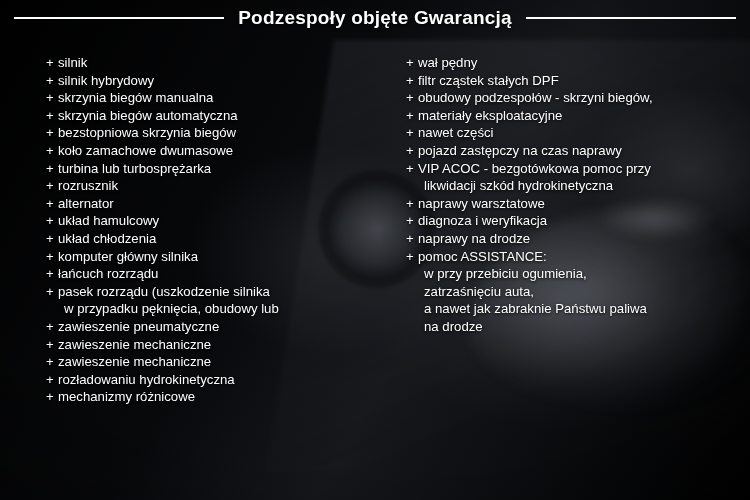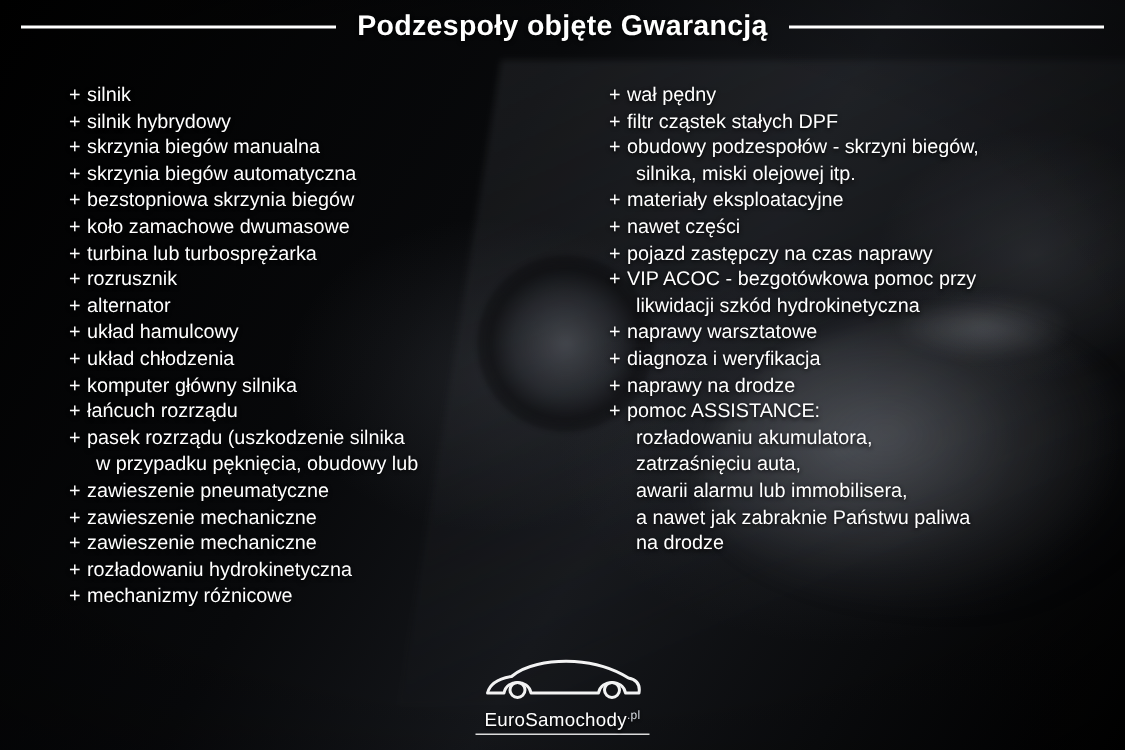--- a/index.html
+++ b/index.html
@@ -217,45 +217,34 @@
       <div class="item"><span class="plus">+</span><span class="item-text">zawieszenie mechaniczne</span></div>
       <div class="item"><span class="plus">+</span><span class="item-text">rozładowaniu hydrokinetyczna</span></div>
       <div class="item"><span class="plus">+</span><span class="item-text">mechanizmy różnicowe</span></div>
     </div>
 
     <div class="col col-right">
       <div class="item"><span class="plus">+</span><span class="item-text">wał pędny</span></div>
       <div class="item"><span class="plus">+</span><span class="item-text">filtr cząstek stałych DPF</span></div>
 
       <div class="item"><span class="plus">+</span><span class="item-text">obudowy podzespołów - skrzyni biegów,</span></div>
-      <div class="cont indent-2">silnika, miski olejowej itp.</div>
 
       <div class="item"><span class="plus">+</span><span class="item-text">materiały eksploatacyjne</span></div>
       <div class="item"><span class="plus">+</span><span class="item-text">nawet części</span></div>
       <div class="item"><span class="plus">+</span><span class="item-text">pojazd zastępczy na czas naprawy</span></div>
 
       <div class="item"><span class="plus">+</span><span class="item-text">VIP ACOC - bezgotówkowa pomoc przy</span></div>
       <div class="cont indent-2">likwidacji szkód hydrokinetyczna</div>
 
       <div class="item"><span class="plus">+</span><span class="item-text">naprawy warsztatowe</span></div>
       <div class="item"><span class="plus">+</span><span class="item-text">diagnoza i weryfikacja</span></div>
       <div class="item"><span class="plus">+</span><span class="item-text">naprawy na drodze</span></div>
 
       <div class="item"><span class="plus">+</span><span class="item-text">pomoc ASSISTANCE:</span></div>
-      <div class="cont indent-2">rozładowaniu akumulatora,</div>
+      <div class="cont indent-2">w przy przebiciu ogumienia,</div>
       <div class="cont indent-2">zatrzaśnięciu auta,</div>
-      <div class="cont indent-2">awarii alarmu lub immobilisera,</div>
       <div class="cont indent-2">a nawet jak zabraknie Państwu paliwa</div>
       <div class="cont indent-2">na drodze</div>
     </div>
   </div>
 
-  <div class="logo">
-    <svg class="logo-car" width="108" height="30" viewBox="0 0 108 30" aria-hidden="true">
-      <path d="M4 26 C6 18 14 16 20 15 C28 8 44 4 62 5 C78 6 90 11 98 16 C103 17 106 20 105 26 L96 26 C95 21 91 19 87 19 C83 19 79 21 78 26 L33 26 C32 21 28 19 24 19 C20 19 16 21 15 26 Z" fill="none" stroke="#ffffff" stroke-width="2" stroke-linejoin="round"></path>
-      <circle cx="24" cy="24" r="5" fill="none" stroke="#ffffff" stroke-width="2"></circle>
-      <circle cx="87" cy="24" r="5" fill="none" stroke="#ffffff" stroke-width="2"></circle>
-    </svg>
-    <div class="logo-text"><span>EuroSamochody</span><span class="suffix">.pl</span></div>
-    <div class="logo-underline"></div>
-  </div>
 
 </div>
 
 </body></html>

